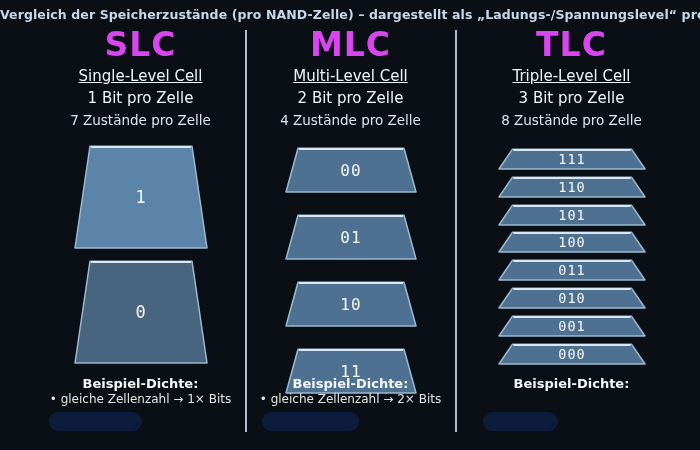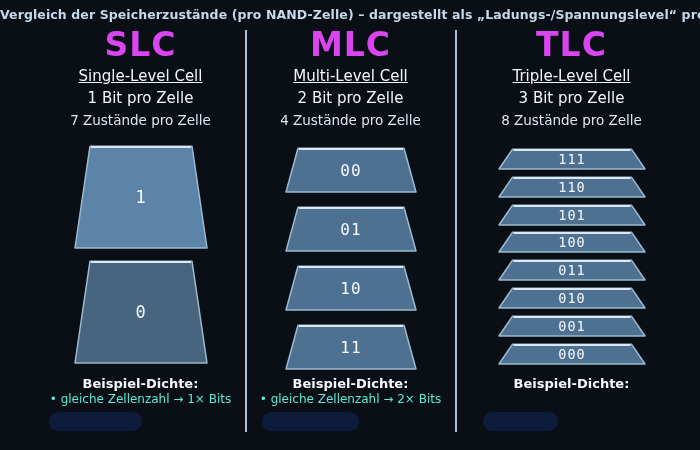--- a/index.html
+++ b/index.html
@@ -79,21 +79,21 @@
   }
   .footer-title{
     position:absolute;top:376px;left:0;width:100%;
     font-size:13px;
     font-weight:bold;
     color:#f4f8fb;
   }
   .footer-bullet{
     position:absolute;top:392px;left:0;width:100%;
     font-size:12px;
-    color:#5eead4;
+    color:#e5e5e5;
     white-space:nowrap;
   }
   .pill{
     position:absolute;top:412px;
     height:19px;
     border-radius:9px;
     background:#0e1c3c;
   }
   #pill-0{left:16px;width:93px;}
   #pill-1{left:19px;width:97px;}
@@ -128,21 +128,21 @@
     <div class="footer-title">Beispiel-Dichte:</div>
     <div class="footer-bullet">• gleiche Zellenzahl → 1× Bits</div>
     <div class="pill" id="pill-0"></div>
   </div>
 
   <div class="column" id="col-1">
     <div class="acronym">MLC</div>
     <div class="fullname">Multi-Level Cell</div>
     <div class="bitsline">2 Bit pro Zelle</div>
     <div class="statesline">4 Zustände pro Zelle</div>
-    <div class="stack" style="top: 147px; gap: 13px; text-align: right;">
+    <div class="stack" style="top: 147px; gap: 21px; text-align: right;">
         <svg class="trap" width="134" height="46" viewBox="0 0 134 46">
           <polygon points="14,1.2 120,1.2 132,45 2,45" fill="#4e7191" stroke="#9cb9d0" stroke-width="1.5" stroke-linejoin="round"></polygon>
           <line x1="15" y1="2" x2="119" y2="2" stroke="#d9e8f3" stroke-width="2.2"></line>
           <text x="67" y="28.759999999999998" text-anchor="middle" font-size="16" letter-spacing="1">00</text>
         </svg>
         <svg class="trap" width="134" height="46" viewBox="0 0 134 46">
           <polygon points="14,1.2 120,1.2 132,45 2,45" fill="#4e7191" stroke="#9cb9d0" stroke-width="1.5" stroke-linejoin="round"></polygon>
           <line x1="15" y1="2" x2="119" y2="2" stroke="#d9e8f3" stroke-width="2.2"></line>
           <text x="67" y="28.759999999999998" text-anchor="middle" font-size="16" letter-spacing="1">01</text>
         </svg>

